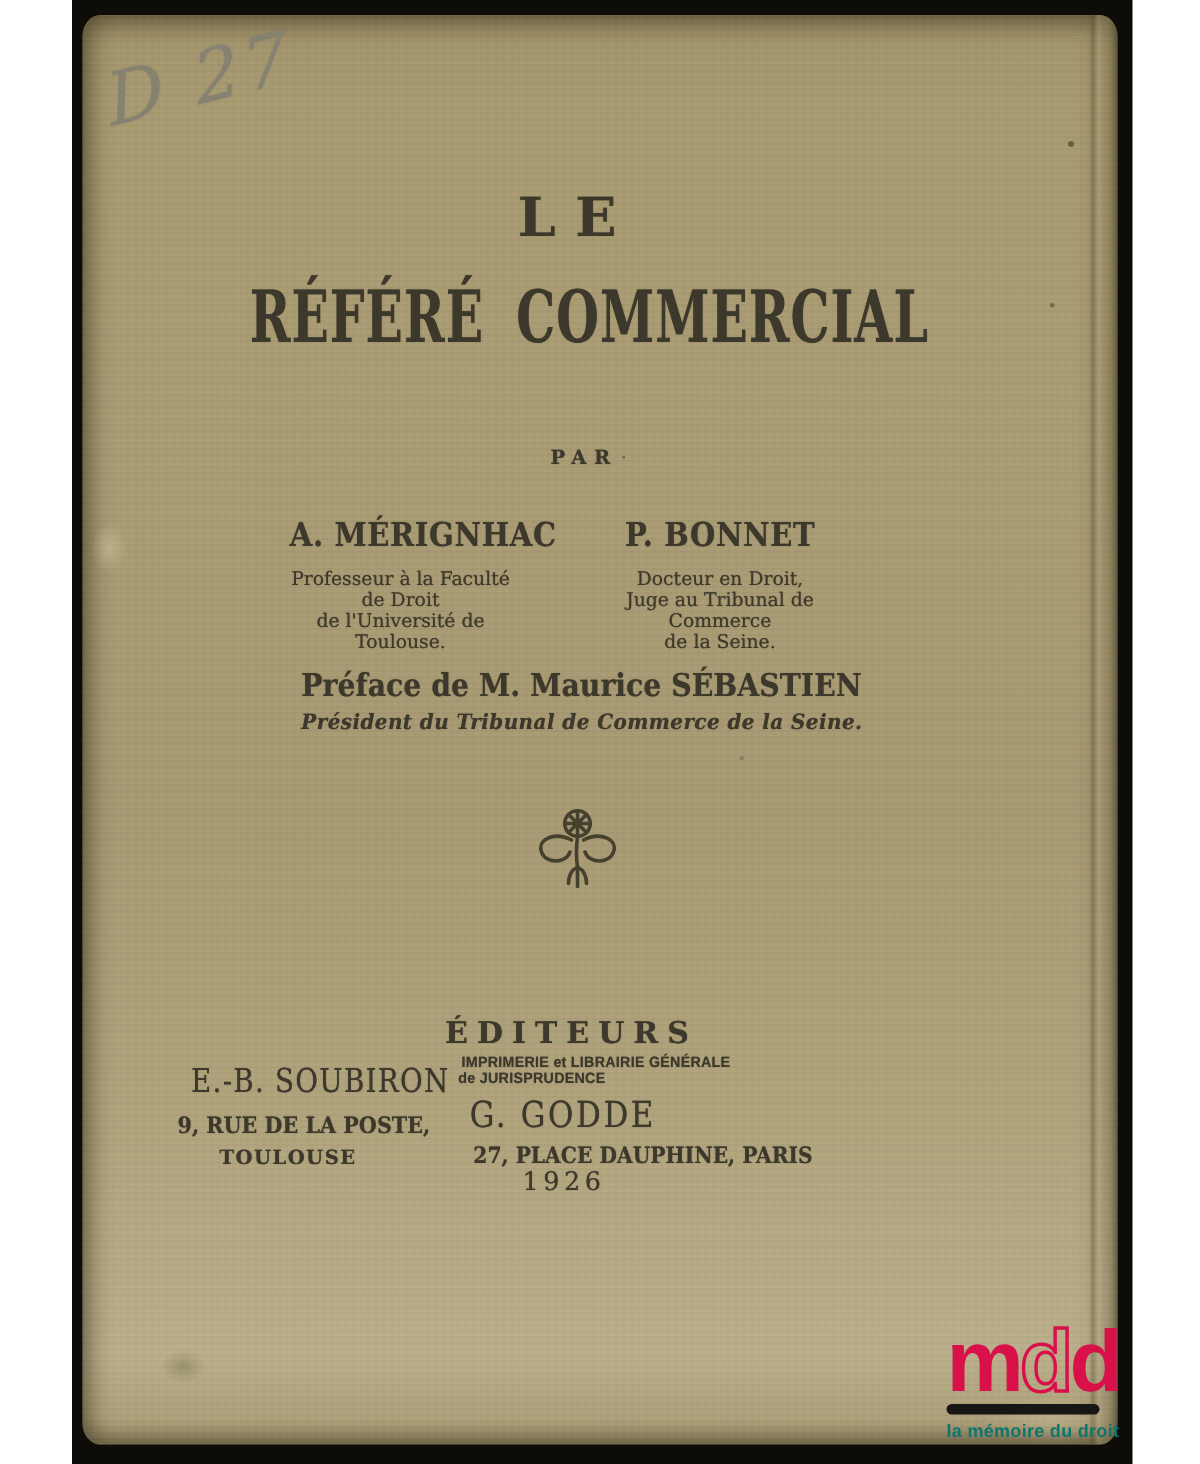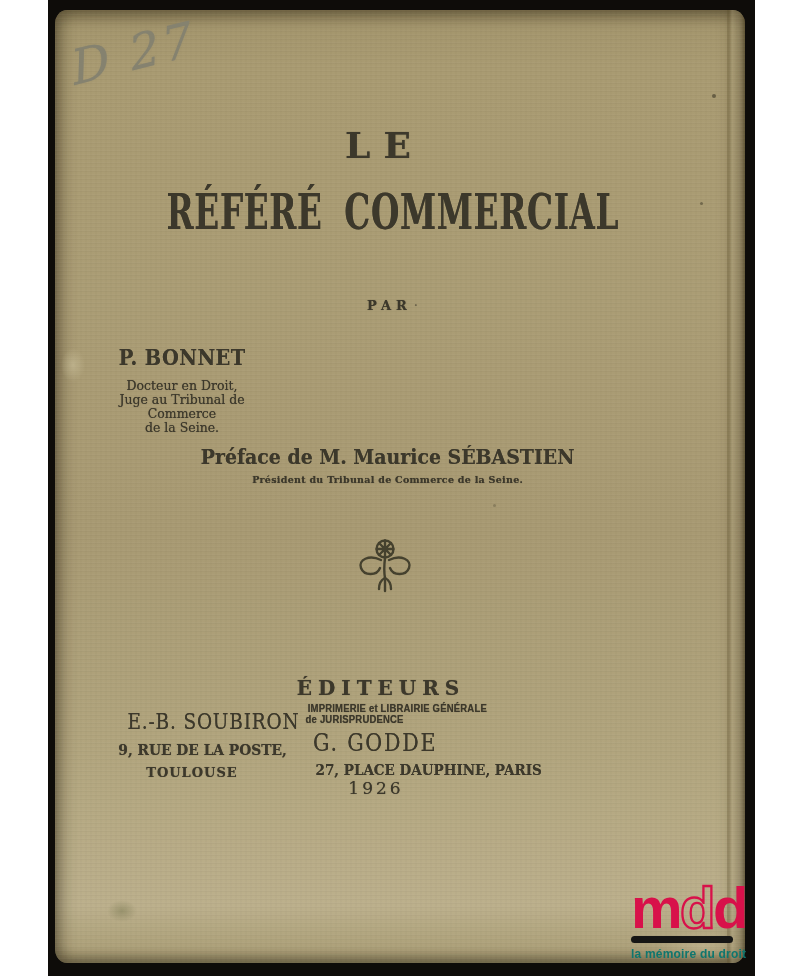--- a/index.html
+++ b/index.html
@@ -70,21 +70,21 @@
   .author{text-align:center;}
   .author-a{margin-left:126px;width:172px;}
   .author-b{margin-left:36px;width:182px;}
   .author-name{font-size:22px;font-weight:bold;white-space:nowrap;}
   .author-name .cond{transform:scaleX(.88);letter-spacing:.5px;}
   .author-role{margin-top:9px;font-size:12.5px;line-height:14px;}
 
   .preface{top:434px;padding-right:24px;}
   .preface-main{font-size:21px;font-weight:bold;white-space:nowrap;}
   .preface-main .cond{transform:scaleX(.90);}
-  .preface-sub{margin-top:5px;font-size:10px;font-weight:bold;white-space:nowrap;}
+  .preface-sub{margin-top:5px;font-size:14px;font-weight:bold;white-space:nowrap;font-style:italic;}
   .preface-sub .cond{transform:scaleX(.95);letter-spacing:.3px;}
 
   .ornament{top:526px;padding-right:30px;}
   .ornament svg{display:inline-block;}
 
   .editeurs{top:666px;padding-right:44px;font-size:20px;font-weight:bold;letter-spacing:6px;text-indent:6px;}
 
   .pubrow{position:absolute;top:690px;left:0;right:0;display:flex;}
   .pub-left{margin-left:56px;width:162px;text-align:center;}
   .pub-right{margin-left:30px;width:204px;text-align:left;}
@@ -130,20 +130,28 @@
     <div class="speck3"></div>
 
     <div class="shelfmark">D 27</div>
 
     <div class="abs ink title-article">LE</div>
     <div class="abs ink title-main"><span class="cond">RÉFÉRÉ COMMERCIAL</span></div>
 
     <div class="abs ink byline"><span>PAR</span><span class="byline-dot">·</span></div>
 
     <div class="authors">
+      <div class="author author-a">
+        <div class="author-name ink"><span class="cond">A. MÉRIGNHAC</span></div>
+        <div class="author-role ink">
+          <div>Professeur à la Faculté</div>
+          <div>de Droit</div>
+          <div>de l'Université de Toulouse.</div>
+        </div>
+      </div>
       <div class="author author-b">
         <div class="author-name ink"><span class="cond">P. BONNET</span></div>
         <div class="author-role ink">
           <div>Docteur en Droit,</div>
           <div>Juge au Tribunal de Commerce</div>
           <div>de la Seine.</div>
         </div>
       </div>
     </div>
 

